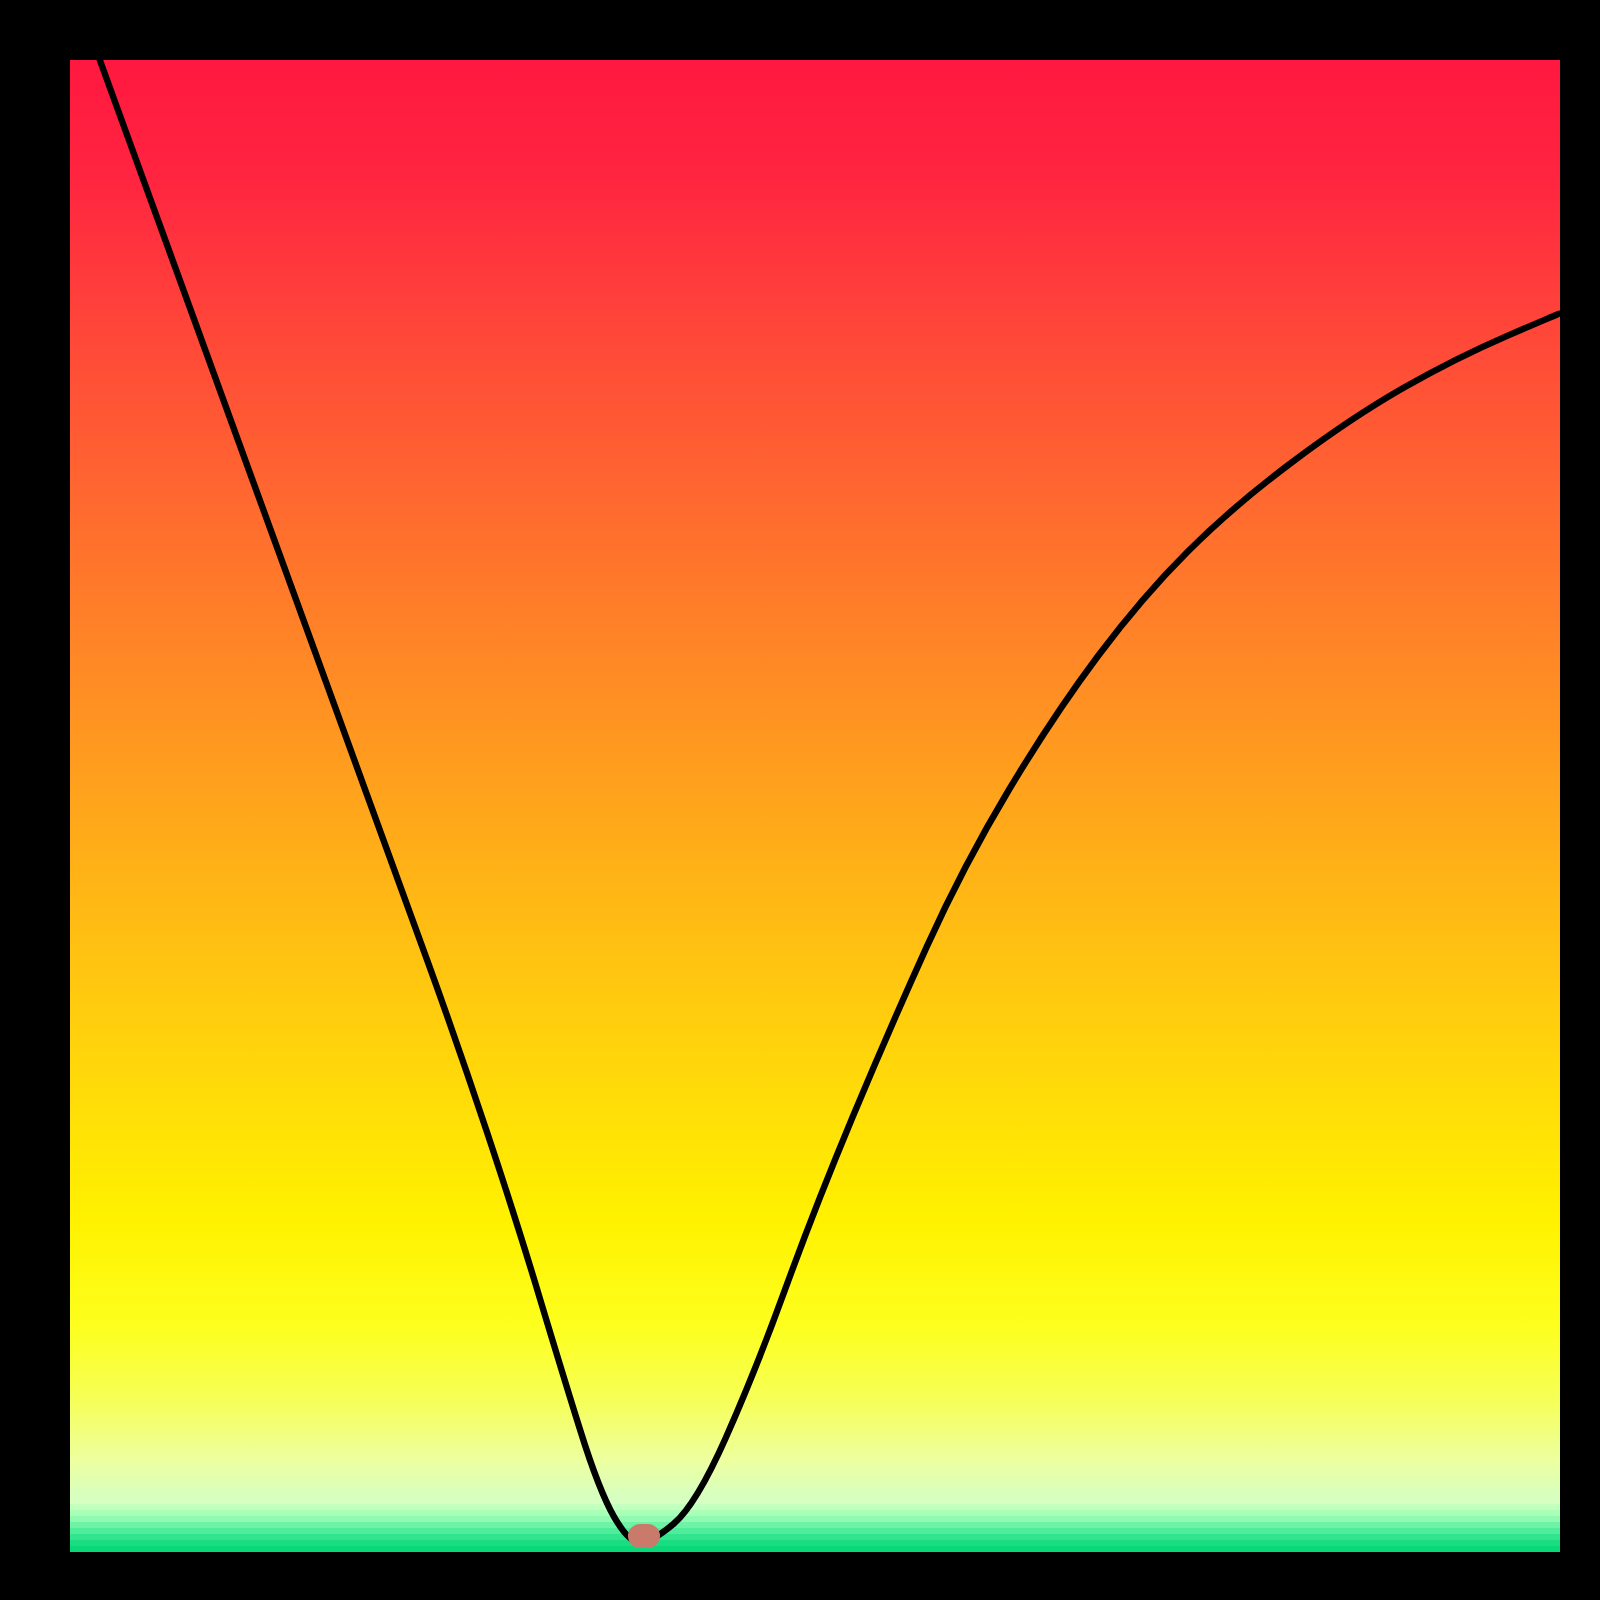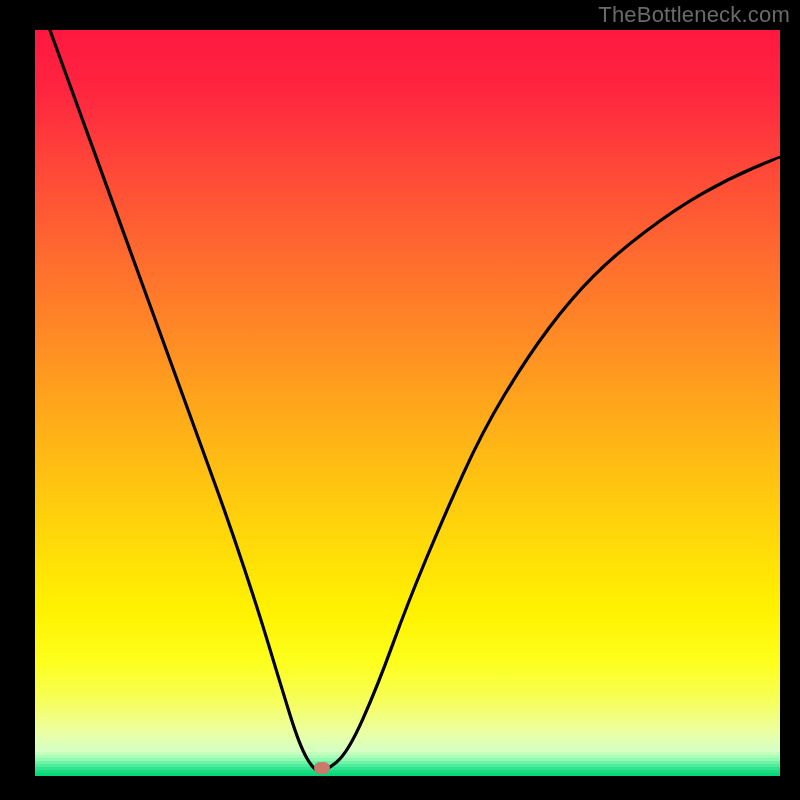--- a/index.html
+++ b/index.html
@@ -58,21 +58,20 @@
     position: absolute;
     inset: 0;
     z-index: 20;
   }
 </style>
 </head>
 <body>
 
 <div class="stage">
 
-  <div class="watermark">TheBottleneck.com</div>
 
   <div class="plot-area" id="plotArea" style="left: 35px; top: 30px; width: 745px; height: 745px;">
     <div class="gradient" id="gradient" style="background: linear-gradient(rgb(255, 24, 63) 0%, rgb(255, 37, 64) 8%, rgb(255, 70, 57) 18%, rgb(255, 106, 47) 30%, rgb(255, 141, 36) 42%, rgb(255, 180, 22) 55%, rgb(255, 216, 10) 68%, rgb(255, 242, 0) 78%, rgb(253, 255, 30) 85%, rgb(246, 255, 89) 90%, rgb(237, 255, 160) 94%, rgb(214, 255, 193) 96.5%, rgb(140, 247, 176) 98.5%, rgb(24, 224, 122) 100%);"></div>
     <div class="bands" id="bands" style="top: 718.925px;">
         <div class="band" style="background: rgb(216, 255, 194);"></div>
         <div class="band" style="background: rgb(195, 255, 189);"></div>
         <div class="band" style="background: rgb(170, 255, 183);"></div>
         <div class="band" style="background: rgb(143, 250, 176);"></div>
         <div class="band" style="background: rgb(110, 243, 166);"></div>
         <div class="band" style="background: rgb(79, 236, 155);"></div>

